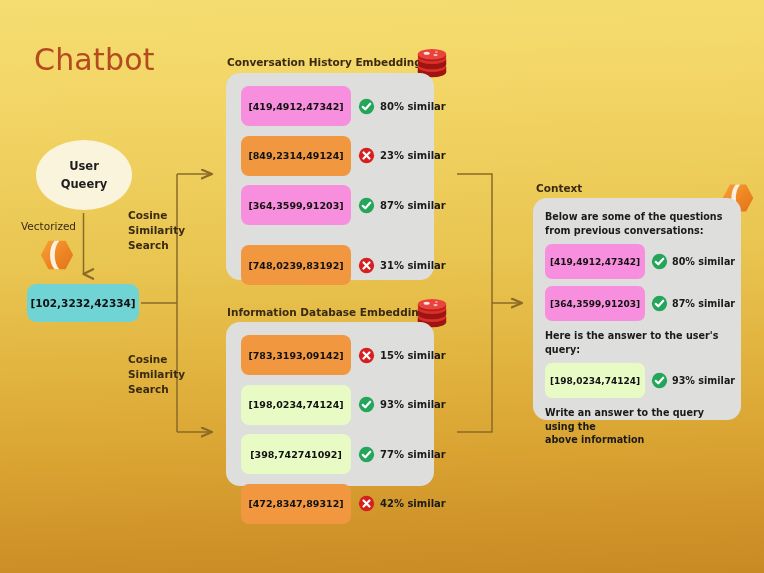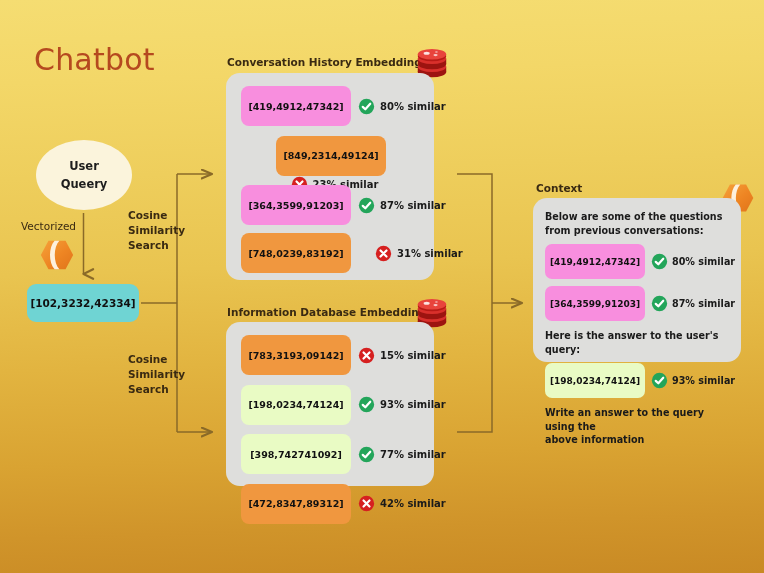--- a/index.html
+++ b/index.html
@@ -138,21 +138,21 @@
   
   .dbstack { position: absolute; width: 36px; height: 32px; }
   #db-conv { left: 414px; top: 48px; }
   #db-info { left: 414px; top: 298px; }
 
   
   #ctx-title { position: absolute; left: 536px; top: 182px; font-size: 10.5px; font-weight: 700; color: #3a2a12; }
   #panel-ctx {
     position: absolute;
     left: 533px; top: 198px;
-    width: 208px; height: 164px;
+    width: 208px; height: 222px;
     background: #dededc;
     border-radius: 14px;
     padding: 12px 12px 0 12px;
   }
   .ctx-text {
     font-size: 9.6px;
     font-weight: 600;
     color: #1a1a1a;
     line-height: 13.5px;
   }
@@ -273,41 +273,41 @@
       <div class="emb-row" style="top: 13px;">
         <div class="emb-chip pink">[419,4912,47342]</div>
         <div class="sim-wrap">
           <svg viewBox="0 0 20 20" class="badge">
             <circle cx="10" cy="10" r="9" fill="#23a55a"></circle>
             <path fill="none" stroke="#fff" stroke-width="2.6" stroke-linecap="round" stroke-linejoin="round" d="M5.6,10.4 L8.6,13.3 L14.4,6.8"></path>
           </svg>
           <span class="sim-text">80% similar</span>
         </div>
       </div>
-      <div class="emb-row" style="top: 62.5px; flex-direction: column;">
+      <div class="emb-row" style="top: 62.5px;">
         <div class="emb-chip orange">[849,2314,49124]</div>
         <div class="sim-wrap">
           <svg viewBox="0 0 20 20" class="badge">
             <circle cx="10" cy="10" r="9" fill="#d62020"></circle>
             <path fill="none" stroke="#fff" stroke-width="2.6" stroke-linecap="round" stroke-linejoin="round" d="M6.5,6.5 L13.5,13.5 M13.5,6.5 L6.5,13.5"></path>
           </svg>
           <span class="sim-text">23% similar</span>
         </div>
       </div>
       <div class="emb-row" style="top: 112px;">
         <div class="emb-chip pink">[364,3599,91203]</div>
         <div class="sim-wrap">
           <svg viewBox="0 0 20 20" class="badge">
             <circle cx="10" cy="10" r="9" fill="#23a55a"></circle>
             <path fill="none" stroke="#fff" stroke-width="2.6" stroke-linecap="round" stroke-linejoin="round" d="M5.6,10.4 L8.6,13.3 L14.4,6.8"></path>
           </svg>
           <span class="sim-text">87% similar</span>
         </div>
       </div>
-      <div class="emb-row" style="top: 160px; gap: 17px;">
+      <div class="emb-row" style="top: 172px;">
         <div class="emb-chip orange">[748,0239,83192]</div>
         <div class="sim-wrap">
           <svg viewBox="0 0 20 20" class="badge">
             <circle cx="10" cy="10" r="9" fill="#d62020"></circle>
             <path fill="none" stroke="#fff" stroke-width="2.6" stroke-linecap="round" stroke-linejoin="round" d="M6.5,6.5 L13.5,13.5 M13.5,6.5 L6.5,13.5"></path>
           </svg>
           <span class="sim-text">31% similar</span>
         </div>
       </div>
     </div>

